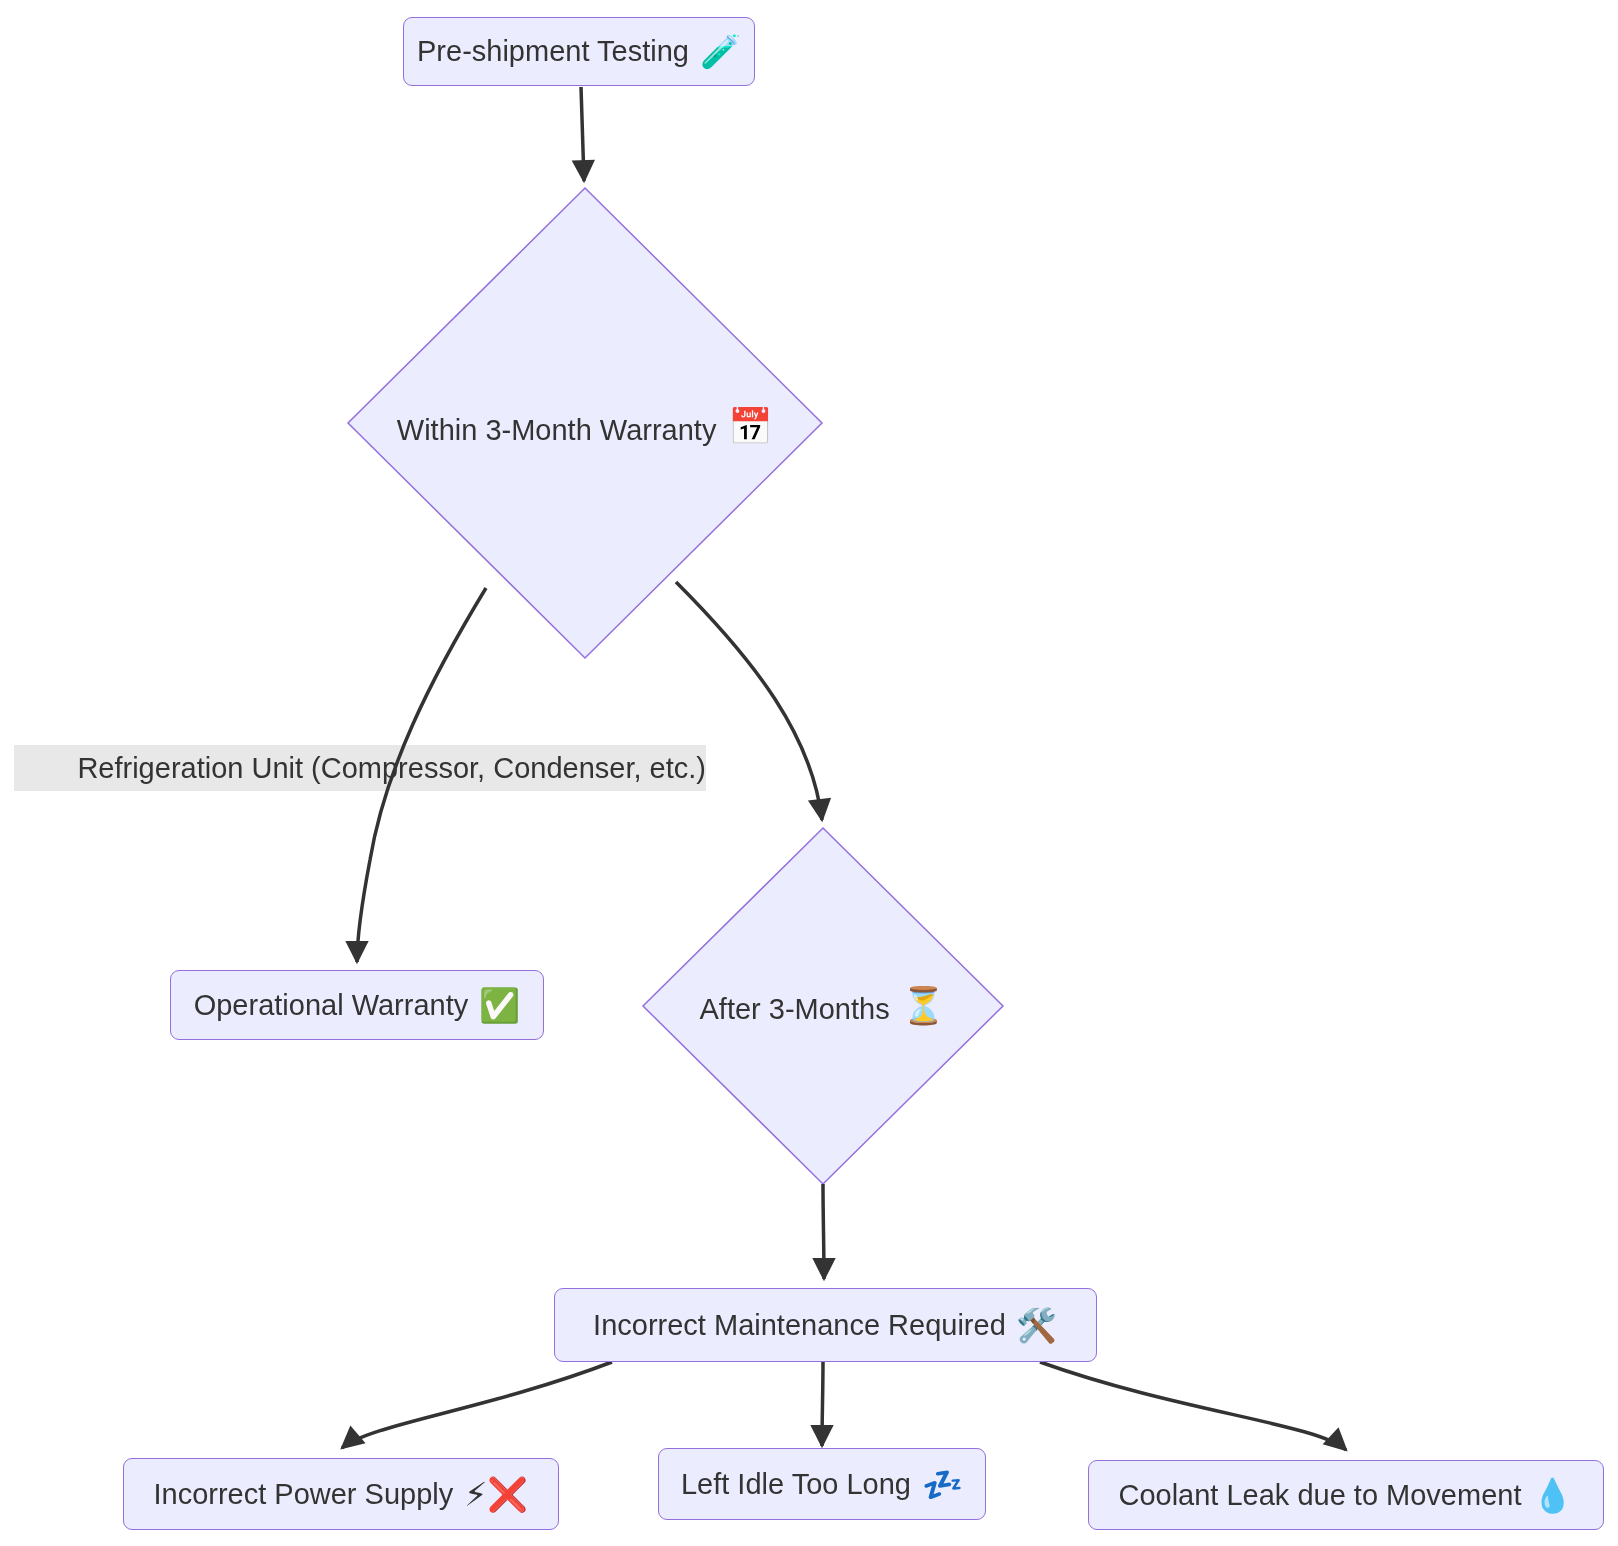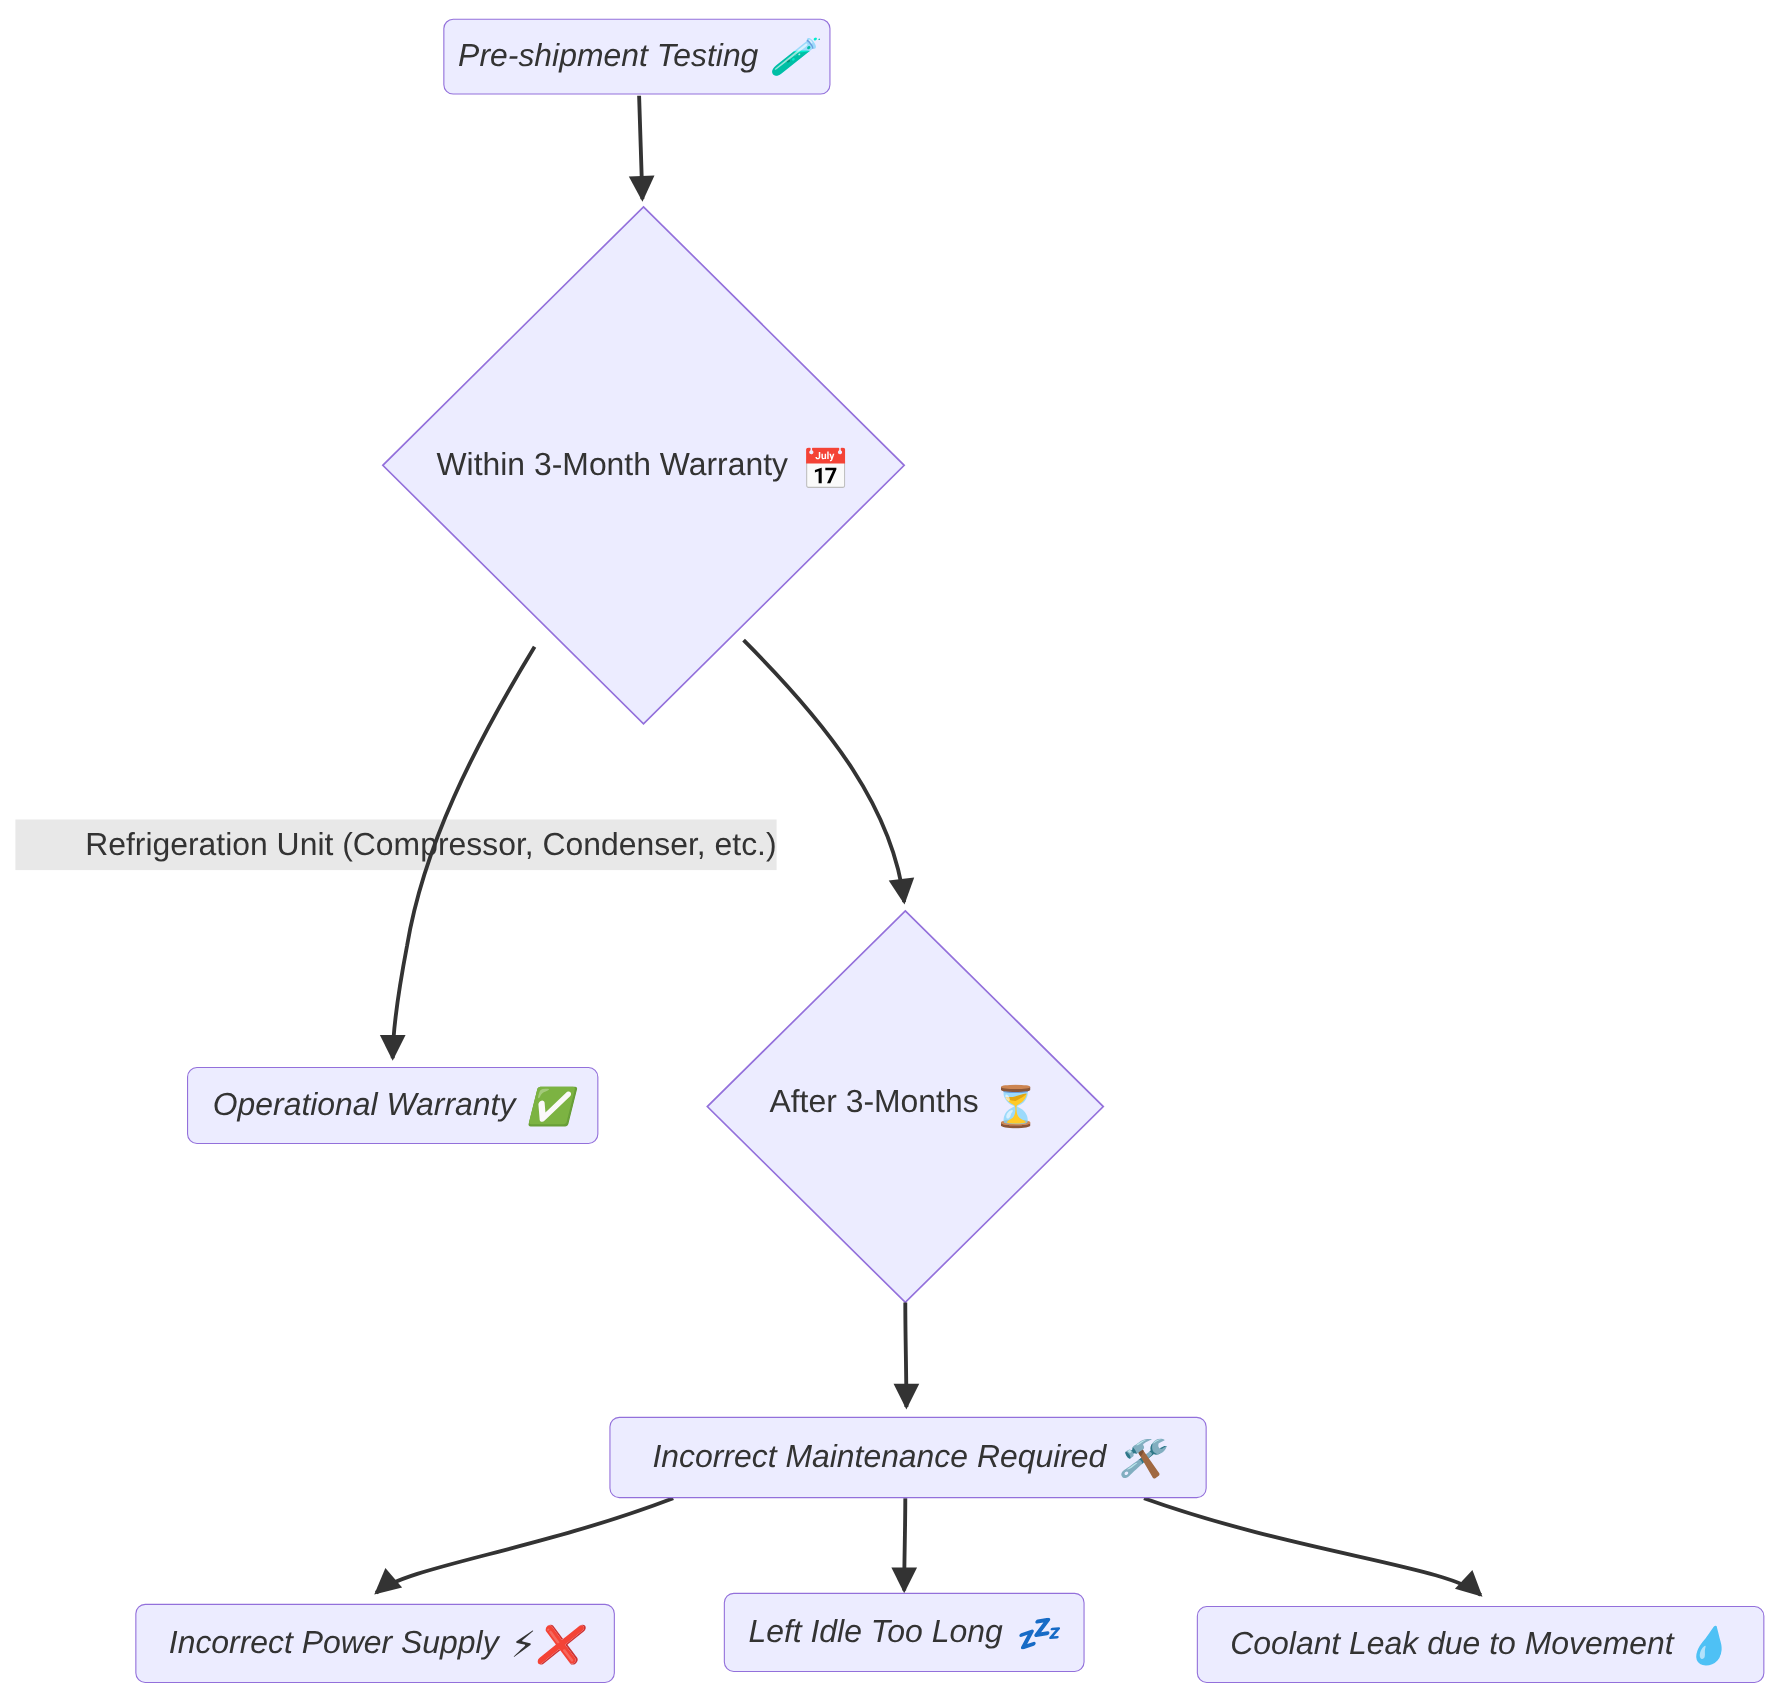--- a/index.html
+++ b/index.html
@@ -18,27 +18,26 @@
     background:#ECECFF;
     border:1.5px solid #9370DB;
     border-radius:9px;
     display:flex; align-items:center; justify-content:center;
     gap:11px;
     font-size:29px;
     line-height:1;
     color:#333333;
     white-space:nowrap;
     z-index:4;
-    font-style:italic;
   }
   .node .icon { font-size:33px; line-height:1; }
   .diamond-label {
     position:absolute;
     transform:translate(-50%,-50%);
-    display:flex; align-items:flex-start; gap:12px;
+    display:flex; align-items:flex-end; gap:12px;
     font-size:29px; line-height:1; color:#333333;
     white-space:nowrap;
     z-index:4;
   }
   .diamond-label .icon { font-size:36px; line-height:1; }
   .edge-label-bg {
     position:absolute;
     left:14px; top:745px; width:692px; height:46px;
     background:#e8e8e8;
     z-index:1;

